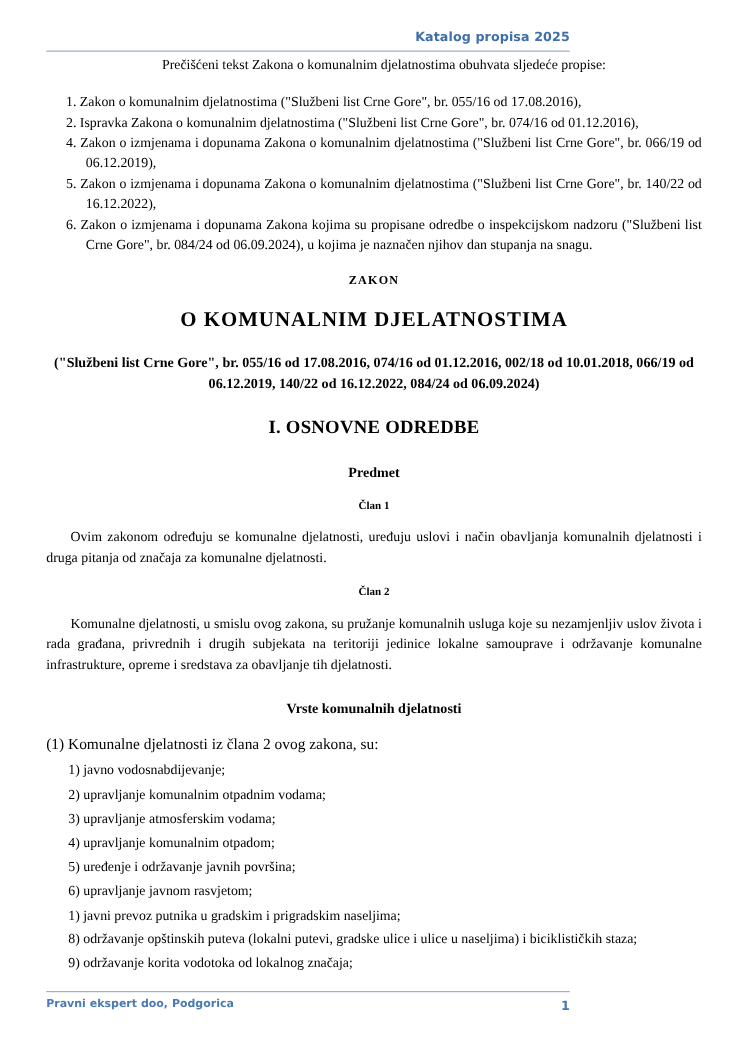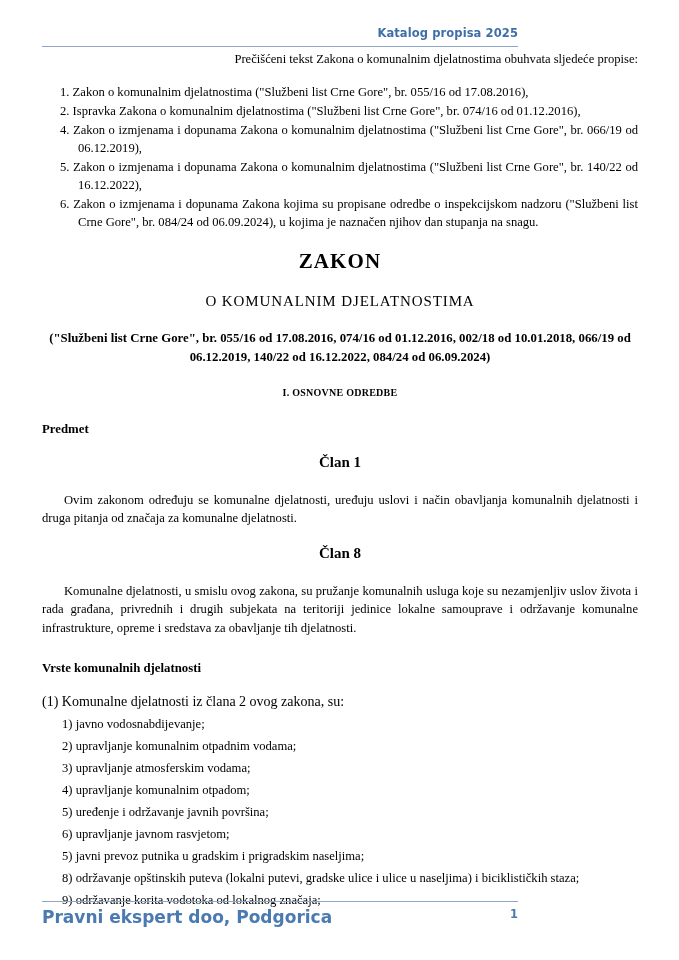--- a/index.html
+++ b/index.html
@@ -53,75 +53,75 @@
   }
 
   p, div.line {
     margin: 0;
   }
 
   .intro-lead {
     font-size: 12.6px;
     line-height: 18px;
     text-indent: 18px;
-    text-align: right;
+    text-align: center;
   }
 
   
   .preamble {
     margin-top: 15px;
   }
   .preamble .pre-item {
     font-size: 12.6px;
     line-height: 18px;
     text-align: justify;
     padding-left: 36px;
     text-indent: -18px;
     margin-top: 1px;
   }
 
   
   .law-title {
     text-align: center;
-    font-size: 21px;
+    font-size: 11px;
     font-weight: bold;
     letter-spacing: 1.1px;
     margin-top: 18px;
   }
   .law-subtitle {
     text-align: center;
-    font-size: 15px;
-    font-weight: normal;
+    font-size: 19px;
+    font-weight: bold;
     letter-spacing: 0.9px;
     margin-top: 19px;
   }
   .law-refs {
     text-align: center;
     font-size: 12.8px;
     font-weight: bold;
     line-height: 19px;
     margin-top: 19px;
     padding: 0 4px;
   }
   .section-heading {
     text-align: center;
-    font-size: 10px;
+    font-size: 17px;
     font-weight: bold;
     letter-spacing: 0.25px;
     margin-top: 20px;
   }
   .sub-heading {
-    text-align: left;
+    text-align: center;
     font-size: 12.8px;
     font-weight: bold;
     margin-top: 24px;
   }
   .article-heading {
     text-align: center;
-    font-size: 15px;
+    font-size: 10px;
     font-weight: bold;
     margin-top: 17px;
   }
 
   .body-para {
     font-size: 12.6px;
     line-height: 18.5px;
     text-align: justify;
     text-indent: 22px;
     margin-top: 13px;
@@ -155,21 +155,21 @@
     bottom: 32px;
     height: 22px;
     border-top: 1.2px solid #8fa8c8;
     padding-top: 4px;
   }
   .footer-left {
     position: absolute;
     left: 0;
     top: 5px;
     font-family: "DejaVu Sans", "Liberation Sans", sans-serif;
-    font-size: 17px;
+    font-size: 10px;
     font-weight: bold;
     color: #4a7ab0;
     white-space: nowrap;
   }
   .footer-right {
     position: absolute;
     right: 0;
     top: 5px;
     font-family: "DejaVu Sans", "Liberation Sans", sans-serif;
     font-size: 11.5px;
@@ -201,35 +201,35 @@
     <h1 class="law-title">ZAKON</h1>
     <h2 class="law-subtitle">O KOMUNALNIM DJELATNOSTIMA</h2>
     <p class="law-refs">("Službeni list Crne Gore", br. 055/16 od 17.08.2016, 074/16 od 01.12.2016, 002/18 od 10.01.2018, 066/19 od 06.12.2019, 140/22 od 16.12.2022, 084/24 od 06.09.2024)</p>
 
     <h3 class="section-heading">I. OSNOVNE ODREDBE</h3>
 
     <h4 class="sub-heading">Predmet</h4>
     <h4 class="article-heading">Član 1</h4>
     <p class="body-para">Ovim zakonom određuju se komunalne djelatnosti, uređuju uslovi i način obavljanja komunalnih djelatnosti i druga pitanja od značaja za komunalne djelatnosti.</p>
 
-    <h4 class="article-heading">Član 8</h4>
+    <h4 class="article-heading">Član 2</h4>
     <p class="body-para">Komunalne djelatnosti, u smislu ovog zakona, su pružanje komunalnih usluga koje su nezamjenljiv uslov života i rada građana, privrednih i drugih subjekata na teritoriji jedinice lokalne samouprave i održavanje komunalne infrastrukture, opreme i sredstava za obavljanje tih djelatnosti.</p>
 
     <h4 class="sub-heading">Vrste komunalnih djelatnosti</h4>
 
     <p class="stav">(1) Komunalne djelatnosti iz člana 2 ovog zakona, su:</p>
 
     <div class="tacka-list">
       <p class="tacka">1) javno vodosnabdijevanje;</p>
       <p class="tacka">2) upravljanje komunalnim otpadnim vodama;</p>
       <p class="tacka">3) upravljanje atmosferskim vodama;</p>
       <p class="tacka">4) upravljanje komunalnim otpadom;</p>
       <p class="tacka">5) uređenje i održavanje javnih površina;</p>
       <p class="tacka">6) upravljanje javnom rasvjetom;</p>
-      <p class="tacka">5) javni prevoz putnika u gradskim i prigradskim naseljima;</p>
+      <p class="tacka">1) javni prevoz putnika u gradskim i prigradskim naseljima;</p>
       <p class="tacka">8) održavanje opštinskih puteva (lokalni putevi, gradske ulice i ulice u naseljima) i biciklističkih staza;</p>
       <p class="tacka">9) održavanje korita vodotoka od lokalnog značaja;</p>
 
     </div>
 
   </div>
 
   <div class="page-footer">
     <div class="footer-left">Pravni ekspert doo, Podgorica</div>
     <div class="footer-right">1</div>

